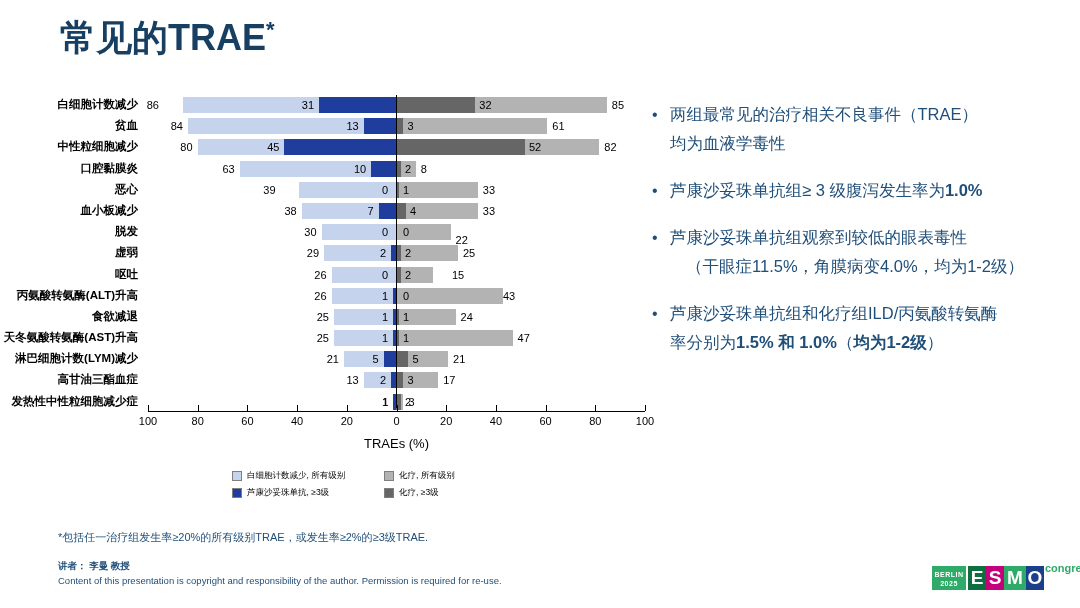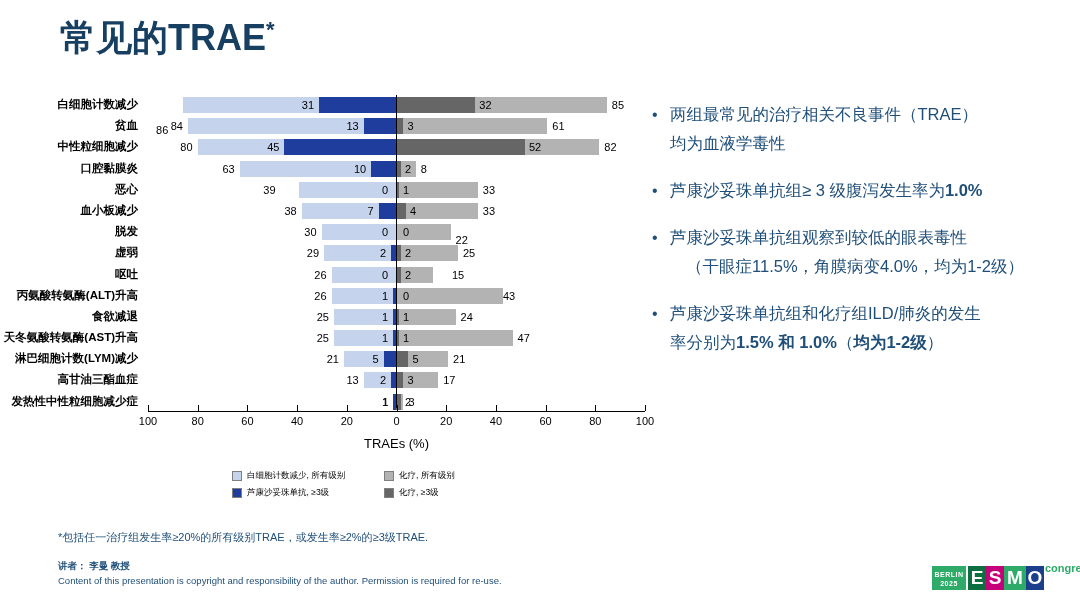--- a/index.html
+++ b/index.html
@@ -131,21 +131,21 @@
   <span>常见的TRAE</span><span class="star">*</span>
 </div>
 
 <div id="chart-area">
     <div class="cat-row">
       <div class="cat-label">白细胞计数减少</div>
       <div class="bar bar-left-all" style="left: 182.72px; width: 213.28px;"></div>
       <div class="bar bar-left-g3" style="left: 319.12px; width: 76.88px;"></div>
       <div class="bar bar-right-all" style="left: 396px; width: 210.8px;"></div>
       <div class="bar bar-right-g3" style="left: 396px; width: 79.36px;"></div>
-      <div class="val" style="left: 146.72px; width: 31px; text-align: center; margin-top: 25px;">86</div>
+      <div class="val" style="left: 146.72px; width: 31px; text-align: left;">86</div>
       <div class="val" style="left: 286.12px; width: 28px; text-align: right;">31</div>
       <div class="val" style="left: 479.36px; width: 20px; text-align: left;">32</div>
       <div class="val" style="left: 611.8px; width: 26px; text-align: left;">85</div>
     </div>
     <div class="cat-row">
       <div class="cat-label">贫血</div>
       <div class="bar bar-left-all" style="left: 187.68px; width: 208.32px;"></div>
       <div class="bar bar-left-g3" style="left: 363.76px; width: 32.24px;"></div>
       <div class="bar bar-right-all" style="left: 396px; width: 151.28px;"></div>
       <div class="bar bar-right-g3" style="left: 396px; width: 7.44px;"></div>
@@ -354,21 +354,21 @@
       <span class="dot">•</span>
       <div><span>芦康沙妥珠单抗组≥ 3 级腹泻发生率为</span><b>1.0%</b></div>
     </div>
     <div class="bullet">
       <span class="dot">•</span>
       <div><span>芦康沙妥珠单抗组观察到较低的眼表毒性</span></div>
       <div style="padding-left: 16px;"><span>（干眼症11.5%，角膜病变4.0%，均为1-2级）</span></div>
     </div>
     <div class="bullet">
       <span class="dot">•</span>
-      <div><span>芦康沙妥珠单抗组和化疗组ILD/肺炎的发生</span></div>
+      <div><span>芦康沙妥珠单抗组和化疗组ILD/丙氨酸转氨酶</span></div>
       <div><span>率分别为</span><b>1.5% 和 1.0%</b><span>（</span><b>均为1-2级</b><span>）</span></div>
     </div>
   </div>
 
 <div id="footnote">*包括任一治疗组发生率≥20%的所有级别TRAE，或发生率≥2%的≥3级TRAE.</div>
 <div id="presenter">讲者： 李曼 教授</div>
 <div id="copyright">Content of this presentation is copyright and responsibility of the author. Permission is required for re-use.</div>
 
 <div id="esmo-logo">
   <div id="berlin-box">

